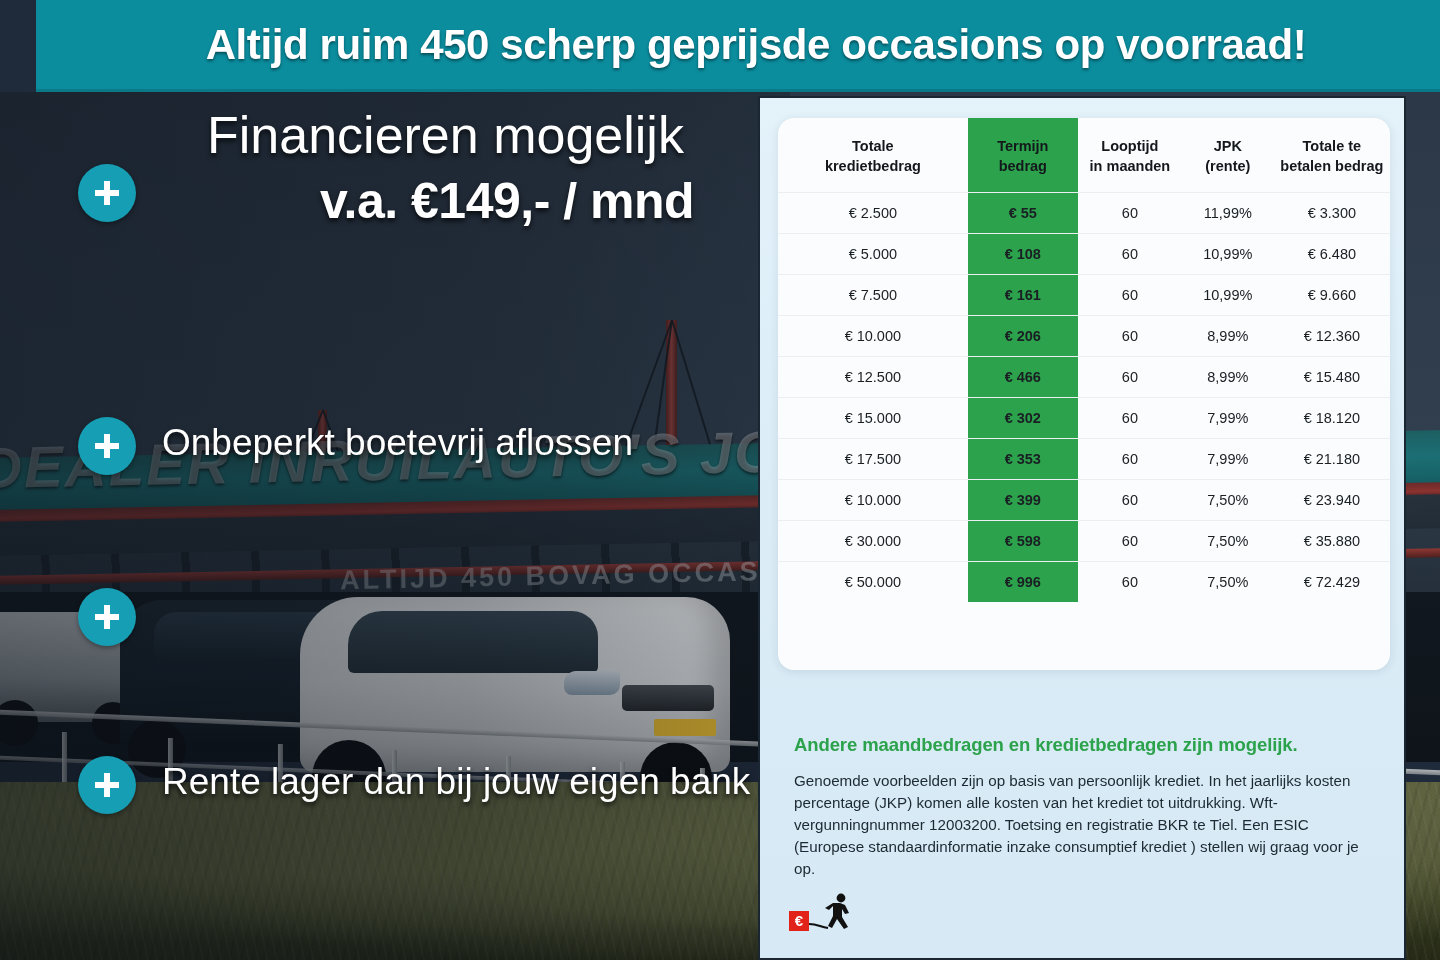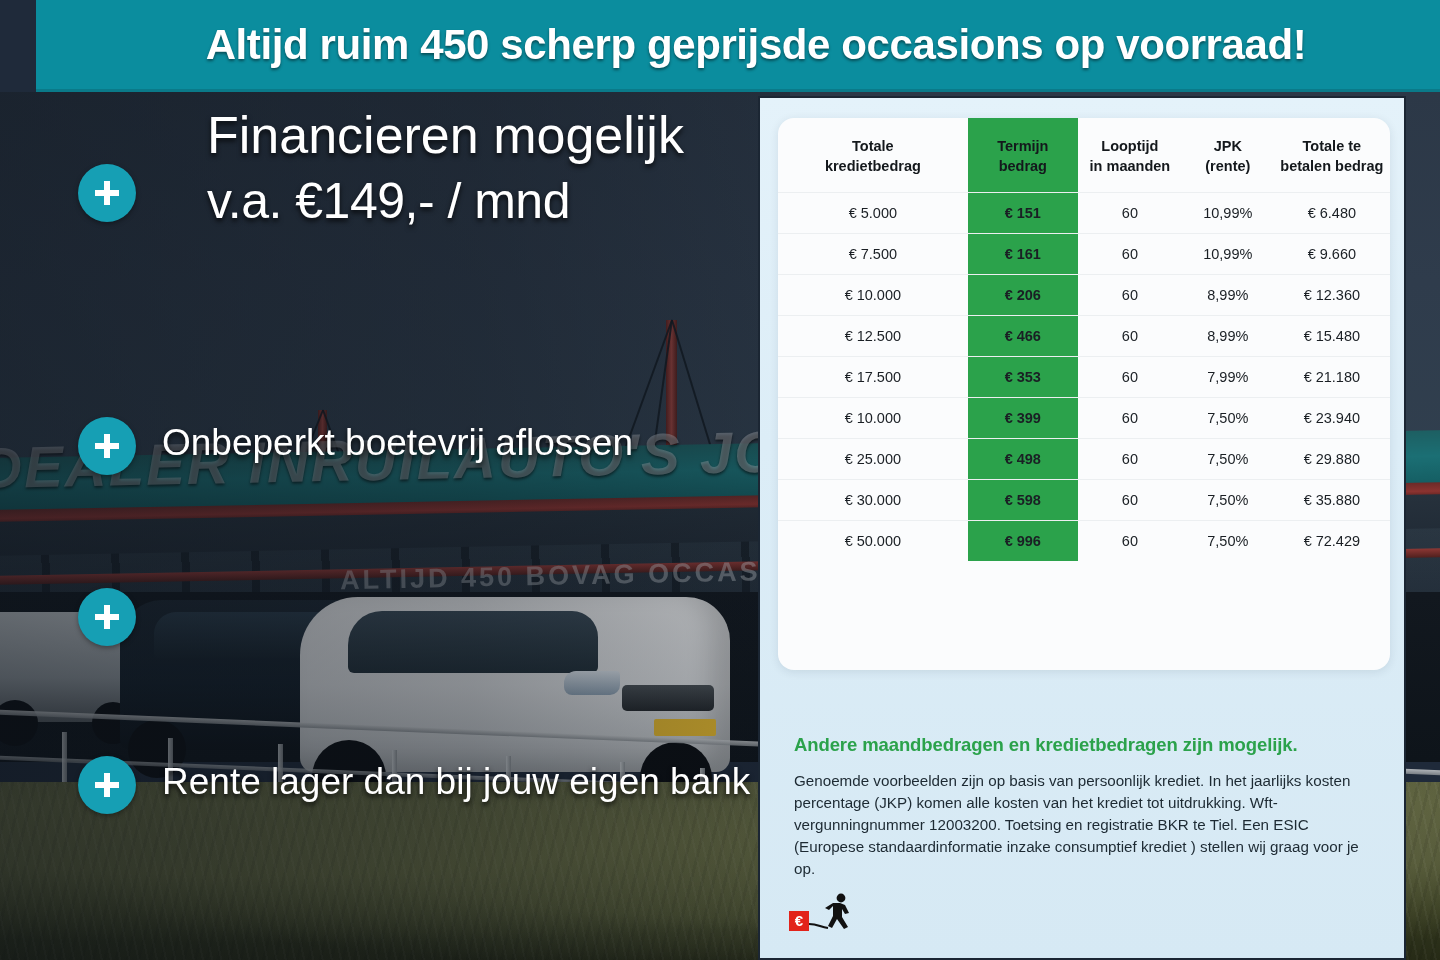--- a/index.html
+++ b/index.html
@@ -145,22 +145,23 @@
   }
   .plus svg{ display:block; }
 
   .headline{
     position:absolute; left:160px; top:16px; width:600px;
     color:#ffffff; font-size:52px; line-height:1.06; font-weight:normal;
     text-shadow:0 3px 5px rgba(0,0,0,.75);
     margin-left:47px;
   }
   .headline .sub{
-    display:block; font-weight:normal; font-size:50px; margin-top:12px;
+    display:block; font-weight:bold; font-size:50px; margin-top:12px;
     letter-spacing:-0.5px;
+    text-align:center;
   }
   .bullet{
     position:absolute; color:#ffffff; font-size:37px; font-weight:normal;
     white-space:nowrap; text-shadow:0 3px 5px rgba(0,0,0,.8);
   }
 
   
   #panel{
     position:absolute; left:758px; top:96px; width:648px; height:864px;
     background:linear-gradient(180deg,#e4f2fa 0%, #dcedf7 40%, #d6e9f4 100%);
@@ -347,22 +348,29 @@
             <span>(rente)</span>
           </th>
           <th>
             <span>Totale te</span><br>
             <span>betalen bedrag</span>
           </th>
         </tr>
       </thead>
       <tbody id="fin-body">
           <tr>
+            <td>€ 2.500</td>
+            <td class="hl">€ 55</td>
+            <td>60</td>
+            <td>11,99%</td>
+            <td>€ 3.300</td>
+          </tr>
+          <tr>
             <td>€ 5.000</td>
-            <td class="hl">€ 151</td>
+            <td class="hl">€ 108</td>
             <td>60</td>
             <td>10,99%</td>
             <td>€ 6.480</td>
           </tr>
           <tr>
             <td>€ 7.500</td>
             <td class="hl">€ 161</td>
             <td>60</td>
             <td>10,99%</td>
             <td>€ 9.660</td>
@@ -375,39 +383,39 @@
             <td>€ 12.360</td>
           </tr>
           <tr>
             <td>€ 12.500</td>
             <td class="hl">€ 466</td>
             <td>60</td>
             <td>8,99%</td>
             <td>€ 15.480</td>
           </tr>
           <tr>
+            <td>€ 15.000</td>
+            <td class="hl">€ 302</td>
+            <td>60</td>
+            <td>7,99%</td>
+            <td>€ 18.120</td>
+          </tr>
+          <tr>
             <td>€ 17.500</td>
             <td class="hl">€ 353</td>
             <td>60</td>
             <td>7,99%</td>
             <td>€ 21.180</td>
           </tr>
           <tr>
             <td>€ 10.000</td>
             <td class="hl">€ 399</td>
             <td>60</td>
             <td>7,50%</td>
             <td>€ 23.940</td>
-          </tr>
-          <tr>
-            <td>€ 25.000</td>
-            <td class="hl">€ 498</td>
-            <td>60</td>
-            <td>7,50%</td>
-            <td>€ 29.880</td>
           </tr>
           <tr>
             <td>€ 30.000</td>
             <td class="hl">€ 598</td>
             <td>60</td>
             <td>7,50%</td>
             <td>€ 35.880</td>
           </tr>
           <tr>
             <td>€ 50.000</td>

